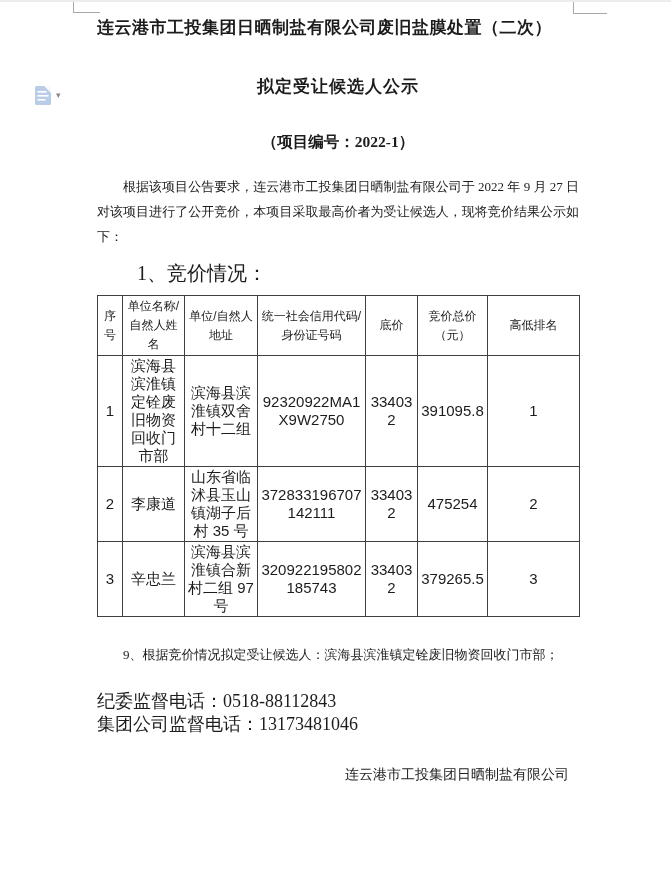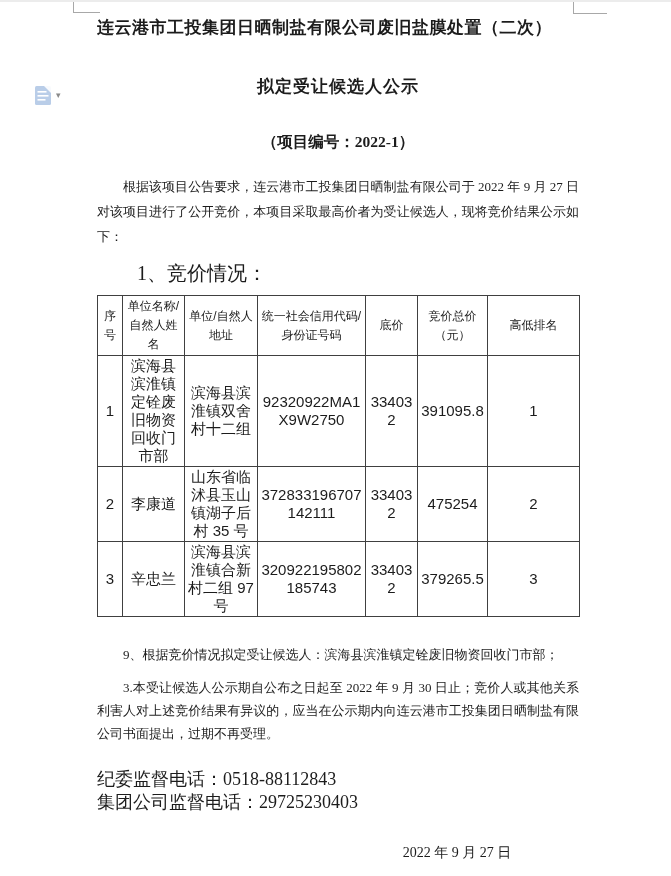--- a/index.html
+++ b/index.html
@@ -123,25 +123,24 @@
         <td>滨海县滨淮镇合新村二组 97 号</td>
         <td>320922195802185743</td>
         <td>334032</td>
         <td>379265.5</td>
         <td>3</td>
       </tr>
     </tbody>
       </table>
 
     <div class="para para2">9、根据竞价情况拟定受让候选人：滨海县滨淮镇定铨废旧物资回收门市部；</div>
-    <div class="para para3">3.本受让候选人公示期自公布之日起至 2022 年 9 月 30 日止；竞价人或其他关系利害人对上述竞价结果有异议的，应当在公示期内向连云港市工投集团日晒制盐有限公司书面提出，过期不再受理。</div>
 
     <div class="phones">
       <div>纪委监督电话：0518-88112843</div>
-      <div>集团公司监督电话：29725230403</div>
+      <div>集团公司监督电话：13173481046</div>
     </div>
 
     <div class="sig">
-      <div>2022 年 9 月 27 日</div>
+      <div>连云港市工投集团日晒制盐有限公司</div>
     </div>
 
   </div>
 </div>
 
 </body></html>

